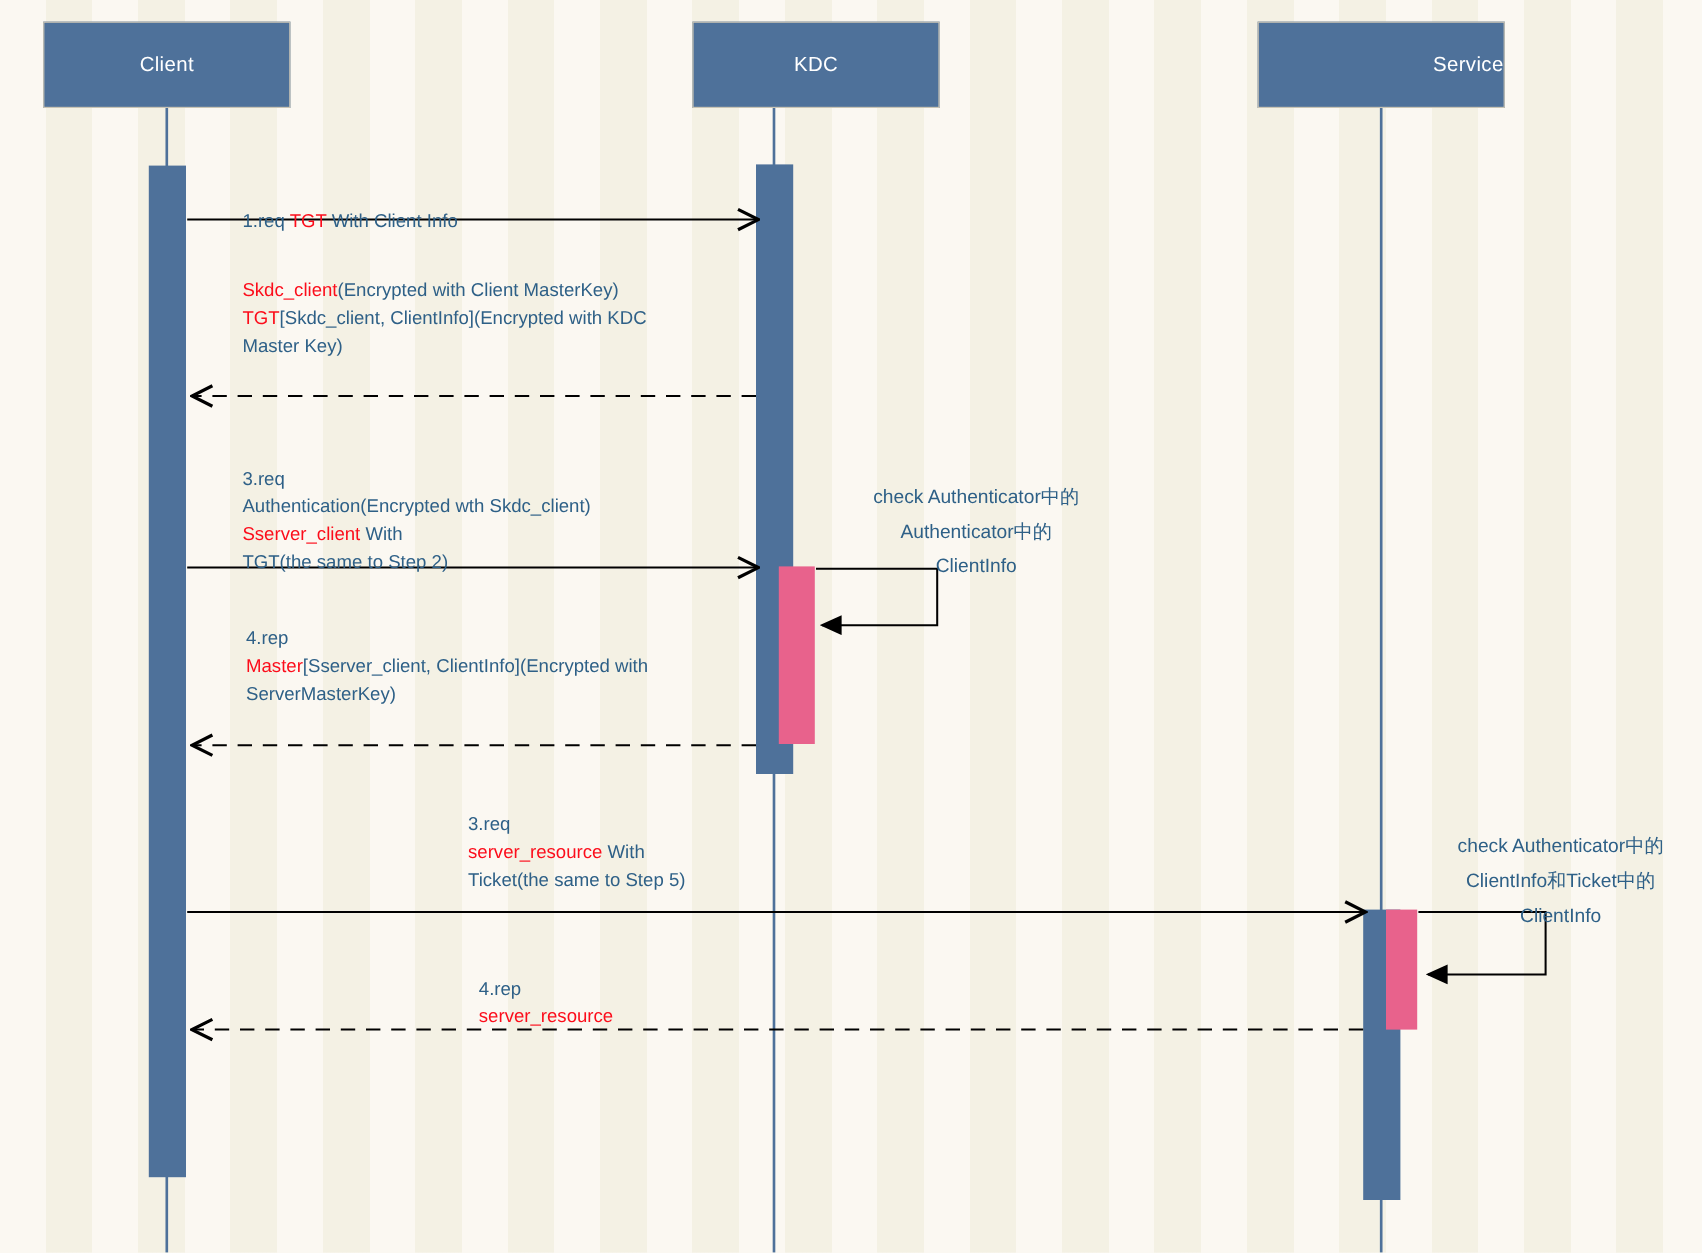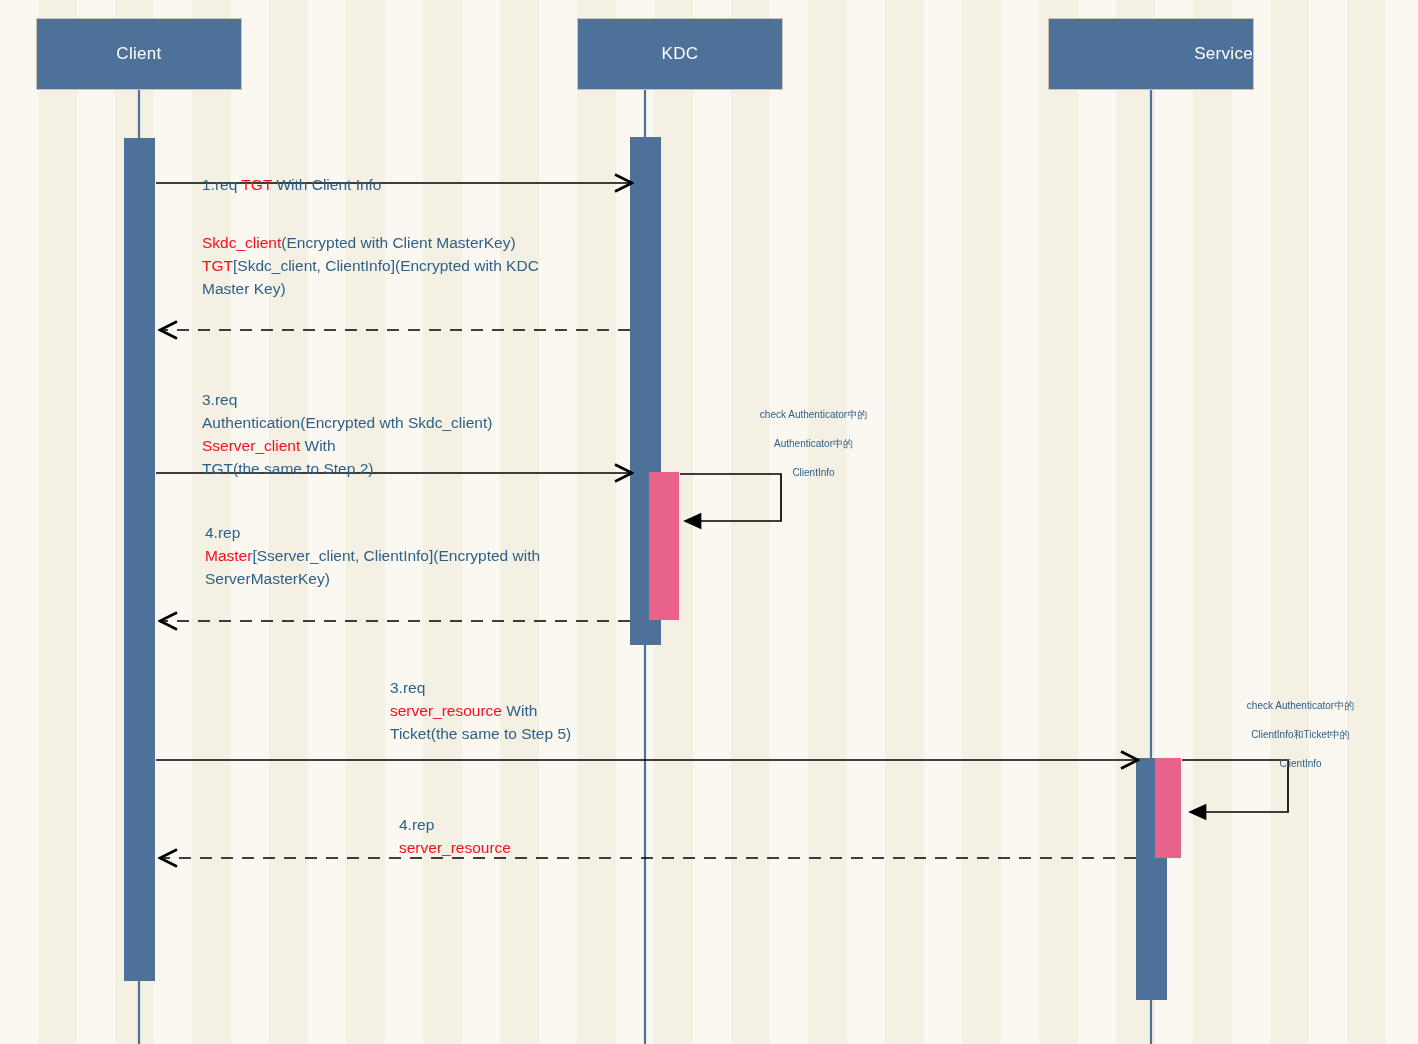--- a/index.html
+++ b/index.html
@@ -51,21 +51,21 @@
     line-height: 23px;
     color: #2e6087;
     white-space: pre;
     pointer-events: none;
   }
   .msg-text .hl {
     color: #fc0d1b;
   }
   .note-text {
     position: absolute;
-    font-size: 10px;
+    font-size: 16px;
     line-height: 29px;
     color: #2e6087;
     text-align: center;
     white-space: pre;
   }
 </style>
 </head>
 <body>
 
 <div id="canvas">

